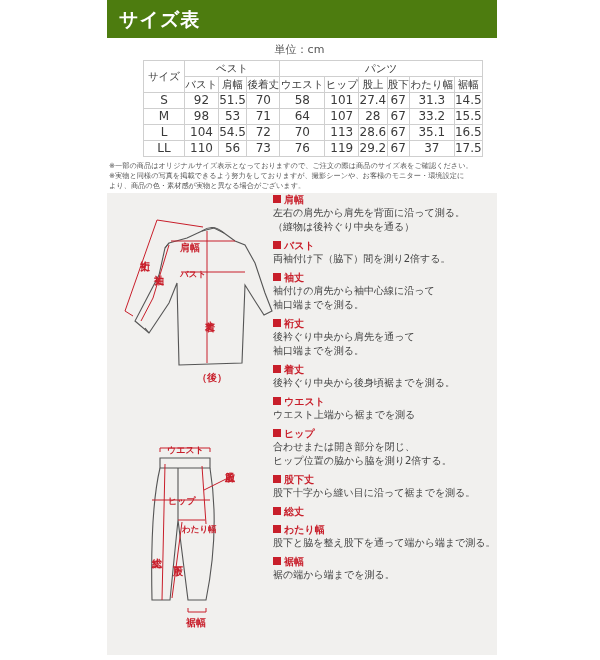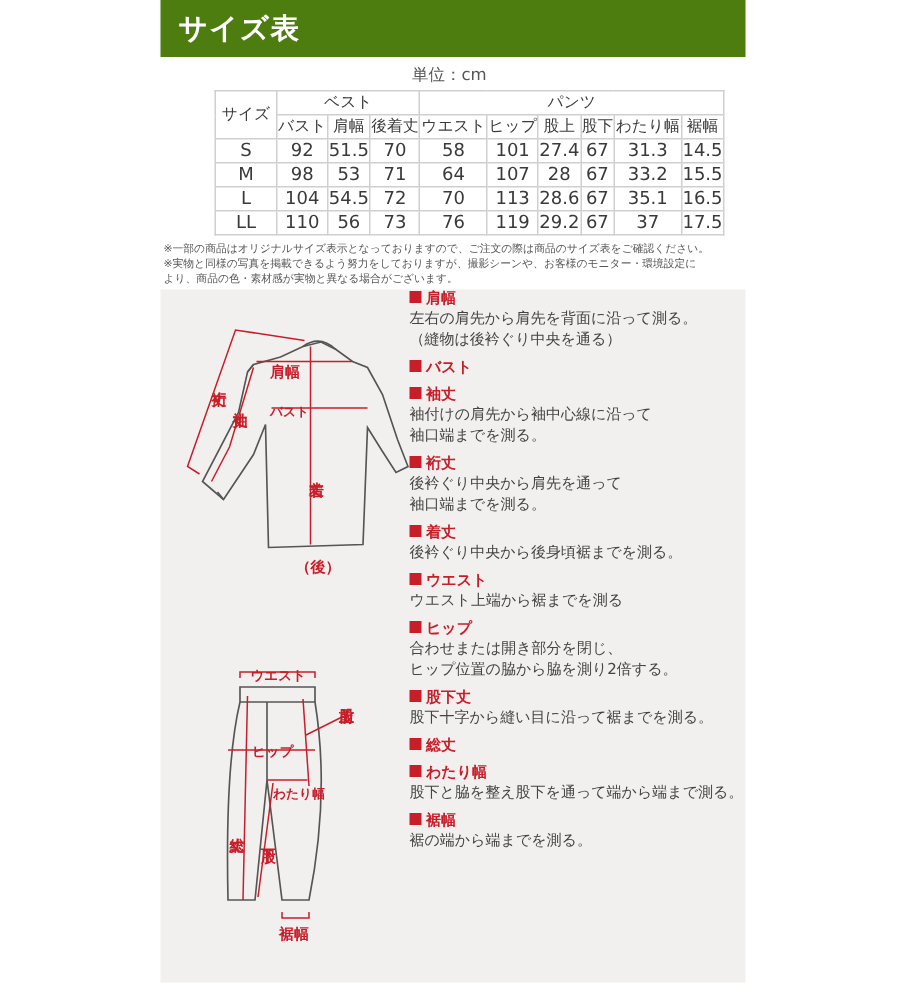--- a/index.html
+++ b/index.html
@@ -161,20 +161,21 @@
   </svg>
 
   <div class="desc">
     <div class="item">
       <div class="item-title"><span class="sq"></span><span>肩幅</span></div>
       <div class="item-text">左右の肩先から肩先を背面に沿って測る。</div>
       <div class="item-text">（縫物は後衿ぐり中央を通る）</div>
     </div>
     <div class="item">
       <div class="item-title"><span class="sq"></span><span>バスト</span></div>
+      <div class="item-text">両袖付け下（脇下）間を測り2倍する。</div>
     </div>
     <div class="item">
       <div class="item-title"><span class="sq"></span><span>袖丈</span></div>
       <div class="item-text">袖付けの肩先から袖中心線に沿って</div>
       <div class="item-text">袖口端までを測る。</div>
     </div>
     <div class="item">
       <div class="item-title"><span class="sq"></span><span>裄丈</span></div>
       <div class="item-text">後衿ぐり中央から肩先を通って</div>
       <div class="item-text">袖口端までを測る。</div>

